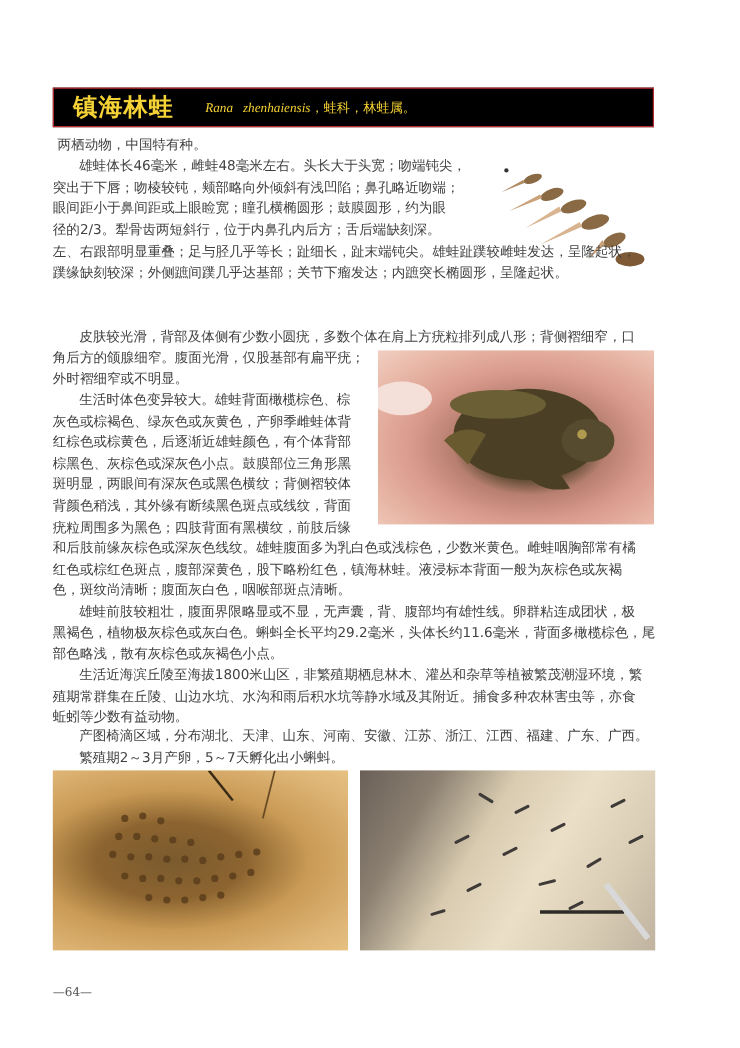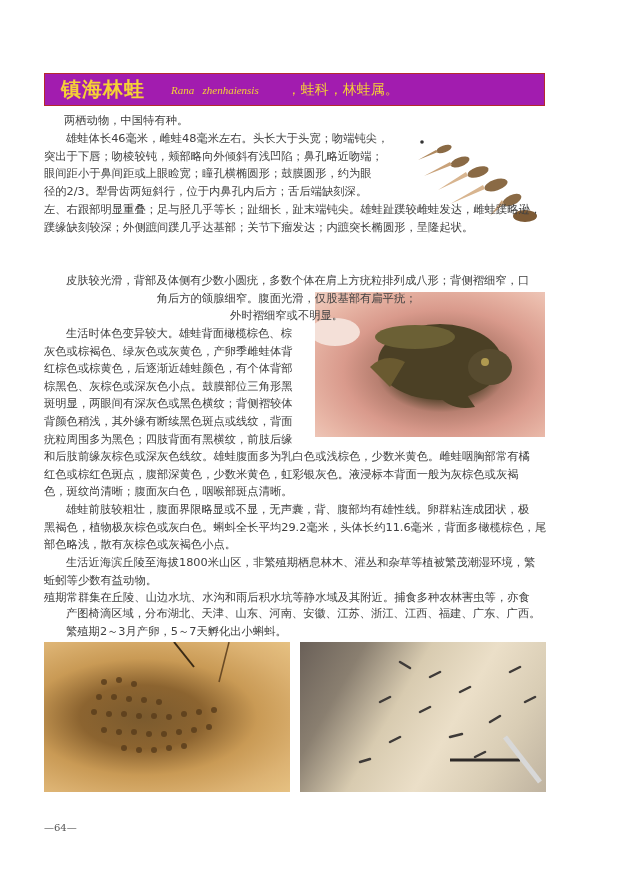--- a/index.html
+++ b/index.html
@@ -2,32 +2,32 @@
 <html><head>
   <meta charset="utf-8">
   <style>
     html, body { margin: 0; padding: 0; }
     body {
       width: 617px; height: 873px; background: #ffffff; position: relative; overflow: hidden;
       font-family: "DejaVu Serif", "Liberation Serif", serif; color: #3a3a3a;
     }
     .header-bar {
       position: absolute; left: 44px; top: 73px; width: 501px; height: 33px;
-      background: #a21caf; border: 1px solid #b52a2e; box-sizing: border-box;
+      background: #000000; border: 1px solid #b52a2e; box-sizing: border-box;
       display: flex; align-items: center;
     }
     .header-title {
       font-family: "DejaVu Sans", "Liberation Sans", sans-serif; font-weight: bold;
       color: #f5d235; font-size: 20px; margin-left: 16px; letter-spacing: 1px;
     }
     .header-sub {
       color: #f5d235; font-size: 11px; margin-left: 26px; font-style: italic;
       font-family: "Liberation Serif", serif;
     }
-    .header-sub .cn { font-style: normal; font-family: "DejaVu Sans", sans-serif; font-size: 14px; margin-left: 28px; }
+    .header-sub .cn { font-style: normal; font-family: "DejaVu Sans", sans-serif; font-size: 11px; }
     .txt {
       position: absolute; font-size: 11.3px; line-height: 17.6px; color: #404040;
       font-family: "DejaVu Sans", "Liberation Sans", sans-serif; white-space: nowrap;
     }
     .txt p { margin: 0; }
     .indent { padding-left: 22px; }
     .photo { position: absolute; overflow: hidden; }
     .tadpole-seq { left: 400px; top: 120px; width: 150px; height: 110px; }
     .frog-photo {
       left: 315px; top: 292px; width: 230px; height: 145px;
@@ -80,65 +80,65 @@
     <ellipse cx="125" cy="70" rx="62" ry="38" fill="#4b4025"></ellipse>
     <ellipse cx="100" cy="45" rx="40" ry="12" fill="#6b6035"></ellipse>
     <ellipse cx="175" cy="75" rx="22" ry="18" fill="#574b2f"></ellipse>
     <circle cx="170" cy="70" r="4" fill="#b09a50"></circle>
     <path d="M55 75 Q70 60 90 70 L75 95 Z" fill="#6a5a30"></path>
     <path d="M120 100 Q135 120 160 115 L150 100 Z" fill="#4b4025"></path>
     <ellipse cx="20" cy="40" rx="25" ry="14" fill="#f4e0d8"></ellipse>
   </svg>
 </div>
 
-<div class="txt" style="left:64px; top:112px;">
+<div class="txt" style="left:48px; top:112px;">
   <p>两栖动物，中国特有种。</p>
 </div>
 
 <div class="txt" style="left:44px; top:130px;">
   <p class="indent">雄蛙体长46毫米，雌蛙48毫米左右。头长大于头宽；吻端钝尖，</p>
   <p>突出于下唇；吻棱较钝，颊部略向外倾斜有浅凹陷；鼻孔略近吻端；</p>
   <p>眼间距小于鼻间距或上眼睑宽；瞳孔横椭圆形；鼓膜圆形，约为眼</p>
   <p>径的2/3。犁骨齿两短斜行，位于内鼻孔内后方；舌后端缺刻深。</p>
 </div>
 
 <div class="txt" style="left:44px; top:201px;">
-  <p>左、右跟部明显重叠；足与胫几乎等长；趾细长，趾末端钝尖。雄蛙趾蹼较雌蛙发达，雌蛙蹼略逊，</p>
+  <p>左、右跟部明显重叠；足与胫几乎等长；趾细长，趾末端钝尖。雄蛙趾蹼较雌蛙发达，呈隆起状，</p>
   <p>蹼缘缺刻较深；外侧蹠间蹼几乎达基部；关节下瘤发达；内蹠突长椭圆形，呈隆起状。</p>
 </div>
 
-<div class="txt" style="left:44px; top:272px;text-align:center;">
+<div class="txt" style="left:44px; top:272px;">
   <p class="indent">皮肤较光滑，背部及体侧有少数小圆疣，多数个体在肩上方疣粒排列成八形；背侧褶细窄，口</p>
   <p>角后方的颌腺细窄。腹面光滑，仅股基部有扁平疣；</p>
   <p>外时褶细窄或不明显。</p>
 </div>
 
 <div class="txt" style="left:44px; top:325px;">
   <p class="indent">生活时体色变异较大。雄蛙背面橄榄棕色、棕</p>
   <p>灰色或棕褐色、绿灰色或灰黄色，产卵季雌蛙体背</p>
   <p>红棕色或棕黄色，后逐渐近雄蛙颜色，有个体背部</p>
   <p>棕黑色、灰棕色或深灰色小点。鼓膜部位三角形黑</p>
   <p>斑明显，两眼间有深灰色或黑色横纹；背侧褶较体</p>
   <p>背颜色稍浅，其外缘有断续黑色斑点或线纹，背面</p>
   <p>疣粒周围多为黑色；四肢背面有黑横纹，前肢后缘</p>
   <p>和后肢前缘灰棕色或深灰色线纹。雄蛙腹面多为乳白色或浅棕色，少数米黄色。雌蛙咽胸部常有橘</p>
-  <p>红色或棕红色斑点，腹部深黄色，少数米黄色，虹彩银灰色。液浸标本背面一般为灰棕色或灰褐</p>
+  <p>红色或棕红色斑点，腹部深黄色，股下略粉红色，镇海林蛙。液浸标本背面一般为灰棕色或灰褐</p>
   <p>色，斑纹尚清晰；腹面灰白色，咽喉部斑点清晰。</p>
 </div>
 
 <div class="txt" style="left:44px; top:501px;">
   <p class="indent">雄蛙前肢较粗壮，腹面界限略显或不显，无声囊，背、腹部均有雄性线。卵群粘连成团状，极</p>
   <p>黑褐色，植物极灰棕色或灰白色。蝌蚪全长平均29.2毫米，头体长约11.6毫米，背面多橄榄棕色，尾</p>
   <p>部色略浅，散有灰棕色或灰褐色小点。</p>
 </div>
 
 <div class="txt" style="left:44px; top:554px;">
   <p class="indent">生活近海滨丘陵至海拔1800米山区，非繁殖期栖息林木、灌丛和杂草等植被繁茂潮湿环境，繁</p>
+  <p>殖期常群集在丘陵、山边水坑、水沟和雨后积水坑等静水域及其附近。捕食多种农林害虫等，亦食</p>
   <p>蚯蚓等少数有益动物。</p>
-  <p>殖期常群集在丘陵、山边水坑、水沟和雨后积水坑等静水域及其附近。捕食多种农林害虫等，亦食</p>
 </div>
 
 <div class="txt" style="left:44px; top:605px;">
   <p class="indent">产图椅滴区域，分布湖北、天津、山东、河南、安徽、江苏、浙江、江西、福建、广东、广西。</p>
   <p class="indent">繁殖期2～3月产卵，5～7天孵化出小蝌蚪。</p>
 </div>
 
 <div class="photo eggs-photo">
   <svg width="246" height="150" viewBox="0 0 246 150">
     <g fill="#5b3e1c" opacity="0.85">

